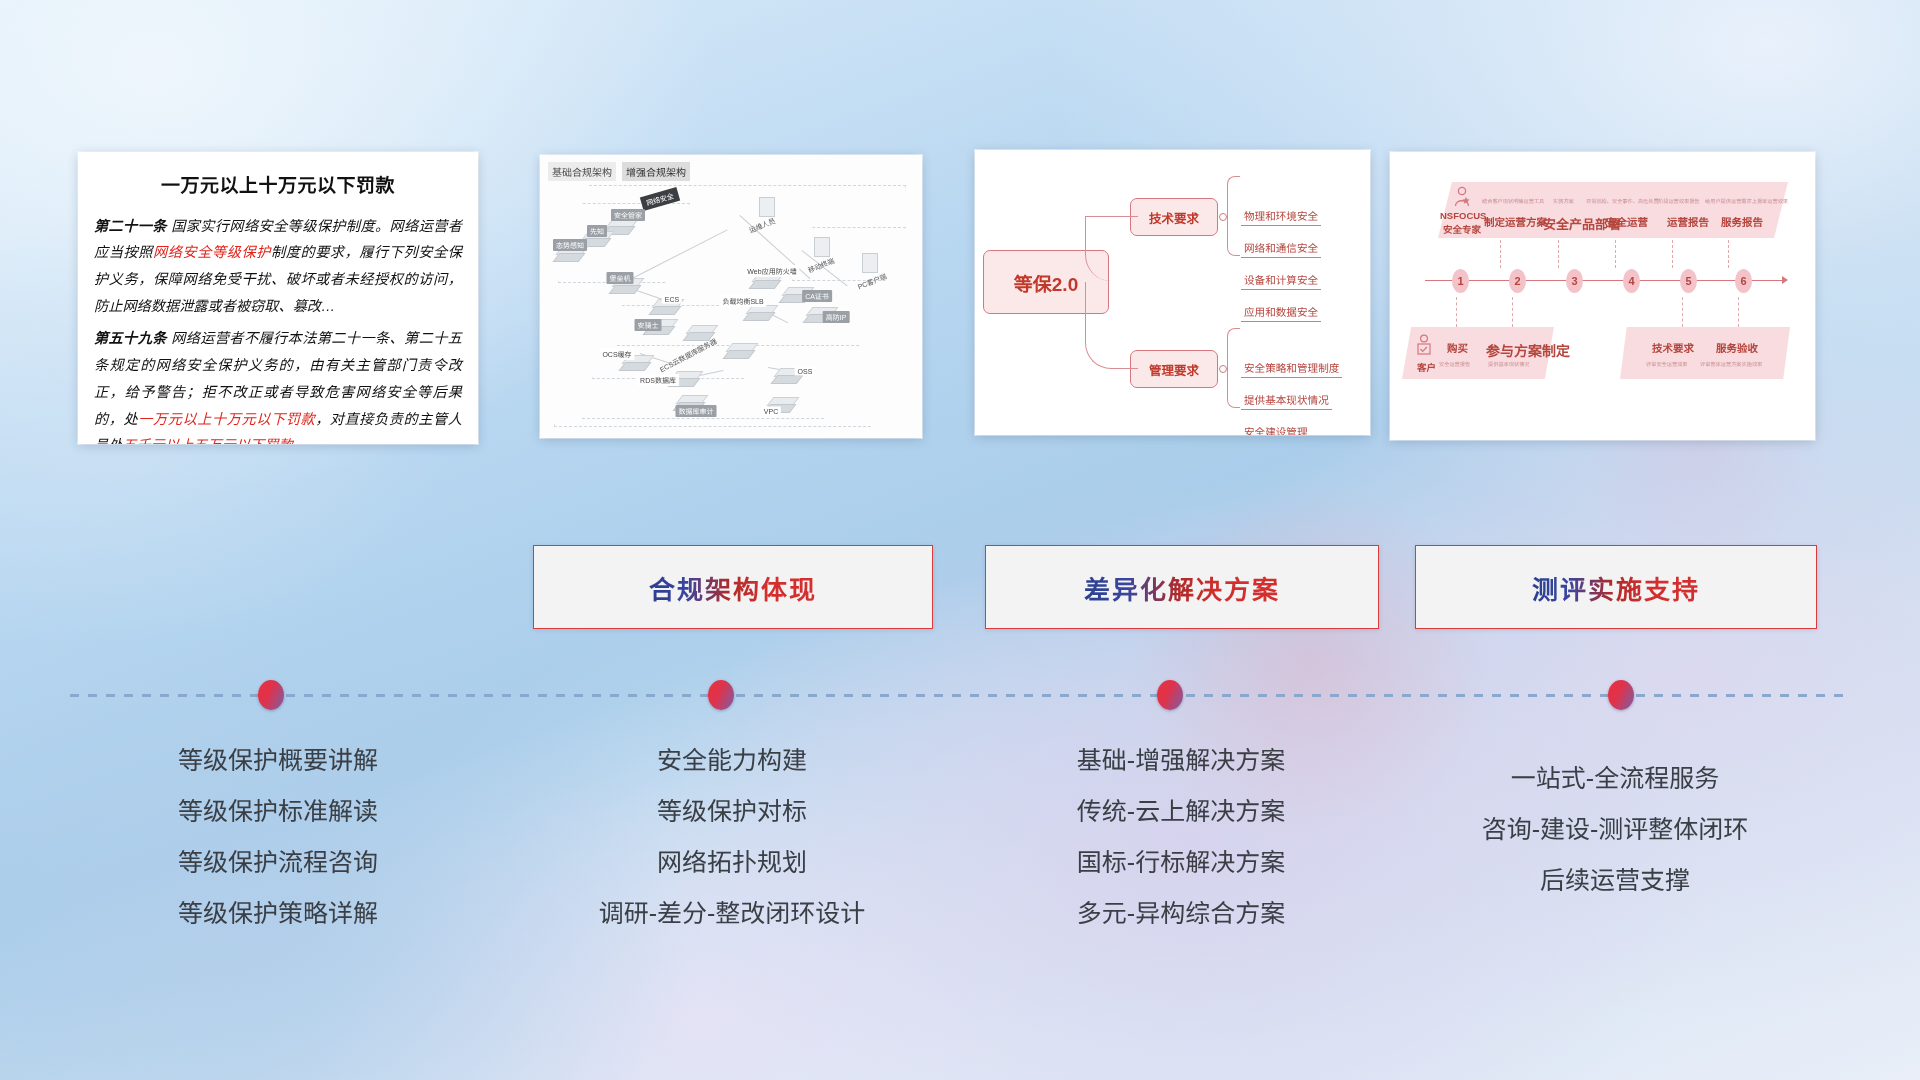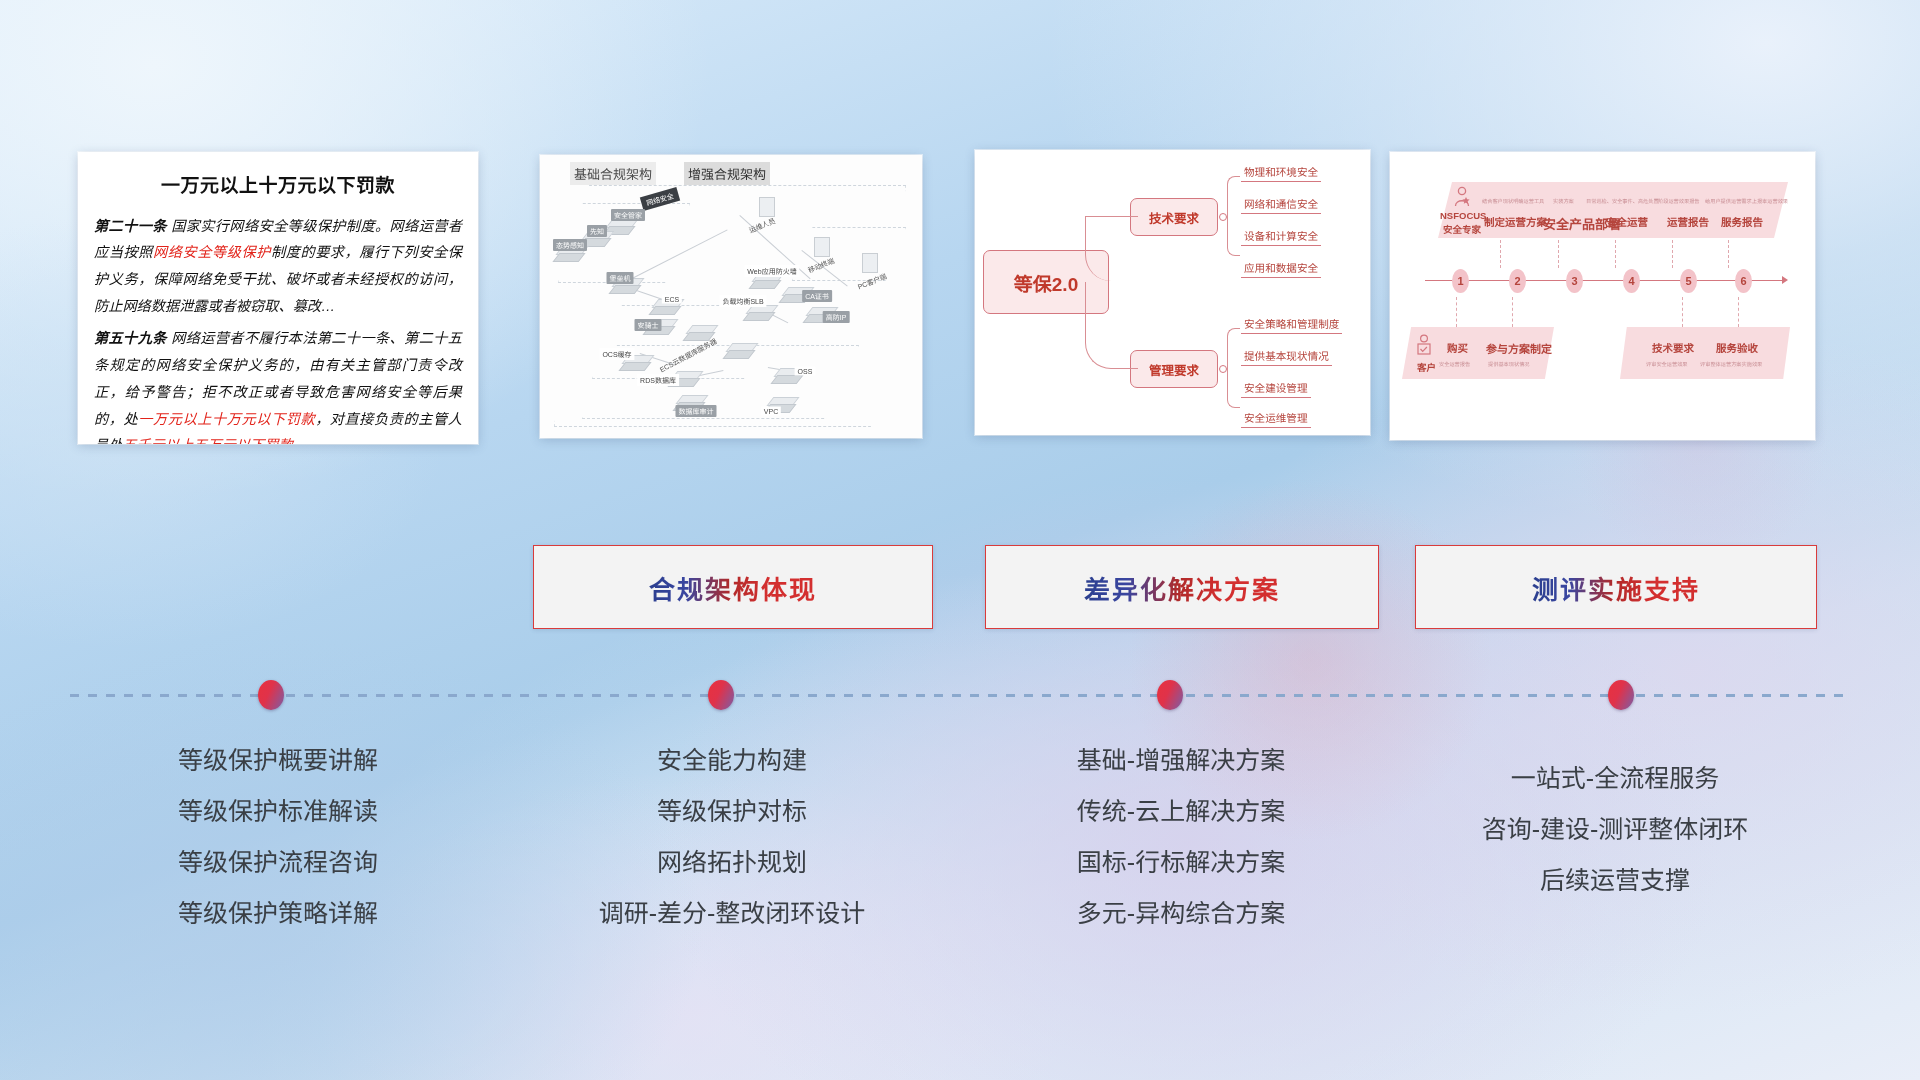--- a/index.html
+++ b/index.html
@@ -47,21 +47,21 @@
   .law{padding:14px 16px 10px 16px;box-sizing:border-box;height:100%;
        color:#111;font-size:14.2px;line-height:1.88;}
   .law h3{margin:2px 0 9px 0;text-align:center;font-size:19px;font-weight:700;letter-spacing:.5px;}
   .law p{margin:0 0 6px 0;text-indent:0;text-align:justify;font-style:italic;}
   .law b{font-weight:700;}
   .law .hl{color:#e2231a;}
 
   
   .arch{position:relative;width:100%;height:100%;background:#fdfdfd;}
   .arch .tagrow{position:absolute;left:8px;top:7px;display:flex;gap:6px;}
-  .arch .tag{font-size:13px;color:#4a4a4a;background:#ececec;padding:2px 4px;border-radius:0;white-space:nowrap;margin-left:22px;}
+  .arch .tag{font-size:10px;color:#4a4a4a;background:#ececec;padding:2px 4px;border-radius:0;white-space:nowrap;}
   .arch .tag.on{background:#dcdcdc;color:#333;}
   .zone{position:absolute;border:1px dashed #cfd6dd;}
   .nd{position:absolute;transform:translate(-50%,-50%);}
   .box3d{width:26px;height:16px;position:relative;}
   .box3d .top{position:absolute;left:0;top:0;width:26px;height:9px;
      background:#e9ecef;transform:skewX(-38deg);border:1px solid #cbd1d7;box-sizing:border-box;}
   .box3d .bot{position:absolute;left:-3px;top:7px;width:26px;height:9px;
      background:#d5dade;transform:skewX(-38deg);border:1px solid #c2c8ce;box-sizing:border-box;}
   .scr{width:16px;height:20px;position:relative;}
   .scr .s{position:absolute;inset:0;background:#eceff2;border:1px solid #c9ced3;}
@@ -71,21 +71,21 @@
   .lbl.dk{background:#3b3f44;color:#fff;padding:2px 5px;transform:translate(-50%,-50%) rotate(-16deg);}
   .ln{position:absolute;background:#c9ced4;height:1px;transform-origin:0 0;}
 
   
   .mind{position:relative;width:100%;height:100%;background:#fff;}
   .mnode{position:absolute;border:1.6px solid #d4777f;background:#fbe9ea;color:#c0392b;
      border-radius:7px;display:flex;align-items:center;justify-content:center;font-weight:700;white-space:nowrap;}
   .mroot{font-size:19px;padding:0;}
   .mbranch{font-size:12.5px;}
   .mleaf{position:absolute;color:#b5453d;font-size:10.6px;white-space:nowrap;
-     border-bottom:1.8px solid #d4777f;padding:0 3px 2px 3px;}
+     border-bottom:1.8px solid #d4777f;padding:0 3px 2px 3px;margin-top:44px;}
   .mconn{position:absolute;border:1.5px solid #d98e93;border-radius:0;background:none;}
   .dotc{position:absolute;width:6px;height:6px;border:1px solid #d4777f;border-radius:50%;background:#fff;}
 
   
   .nsf{position:relative;width:100%;height:100%;background:#fff;}
   .band{position:absolute;background:#f8dcdf;}
   .band.top{left:48px;top:30px;width:350px;height:56px;
      clip-path:polygon(4% 0,100% 0,96% 100%,0% 100%);}
   .band.bl{left:12px;top:175px;width:152px;height:52px;
      clip-path:polygon(6% 0,100% 0,94% 100%,0 100%);}
@@ -392,21 +392,21 @@
 
         <svg style="position:absolute;left:25px;top:182px;" width="18" height="24" viewBox="0 0 18 24">
           <circle cx="9" cy="4.5" r="3.4" fill="none" stroke="#d4777f" stroke-width="1.2"></circle>
           <rect x="3" y="10" width="12" height="10" fill="none" stroke="#d4777f" stroke-width="1.2"></rect>
           <path d="M5.5 15 l2.2 2.4 4.2-4.4" fill="none" stroke="#d4777f" stroke-width="1.2"></path>
         </svg>
         <div class="nlab" style="left:27px;top:208px;font-size:9.5px;text-align:right;">客户</div>
 
         <div class="nlab" style="left:57px;top:188px;font-size:10.5px;">购买</div>
         <div class="nsub" style="left:49px;top:208px;font-size:5.2px;">安全运营报告</div>
-        <div class="nlab" style="left:96px;top:188px;font-size:11px;">参与方案制定</div>
+        <div class="nlab" style="left:96px;top:188px;font-size:14px;">参与方案制定</div>
         <div class="nsub" style="left:98px;top:208px;font-size:5.2px;">提供基本现状情况</div>
         <div class="nlab" style="left:262px;top:188px;font-size:10.5px;">技术要求</div>
         <div class="nsub" style="left:256px;top:208px;font-size:5.2px;">评审安全运营效果</div>
         <div class="nlab" style="left:326px;top:188px;font-size:10.5px;">服务验收</div>
         <div class="nsub" style="left:310px;top:208px;font-size:5.2px;">评审整体运营方案实施效果</div>
       </div>
     </div>
   </div>
 
   <div class="heads">

